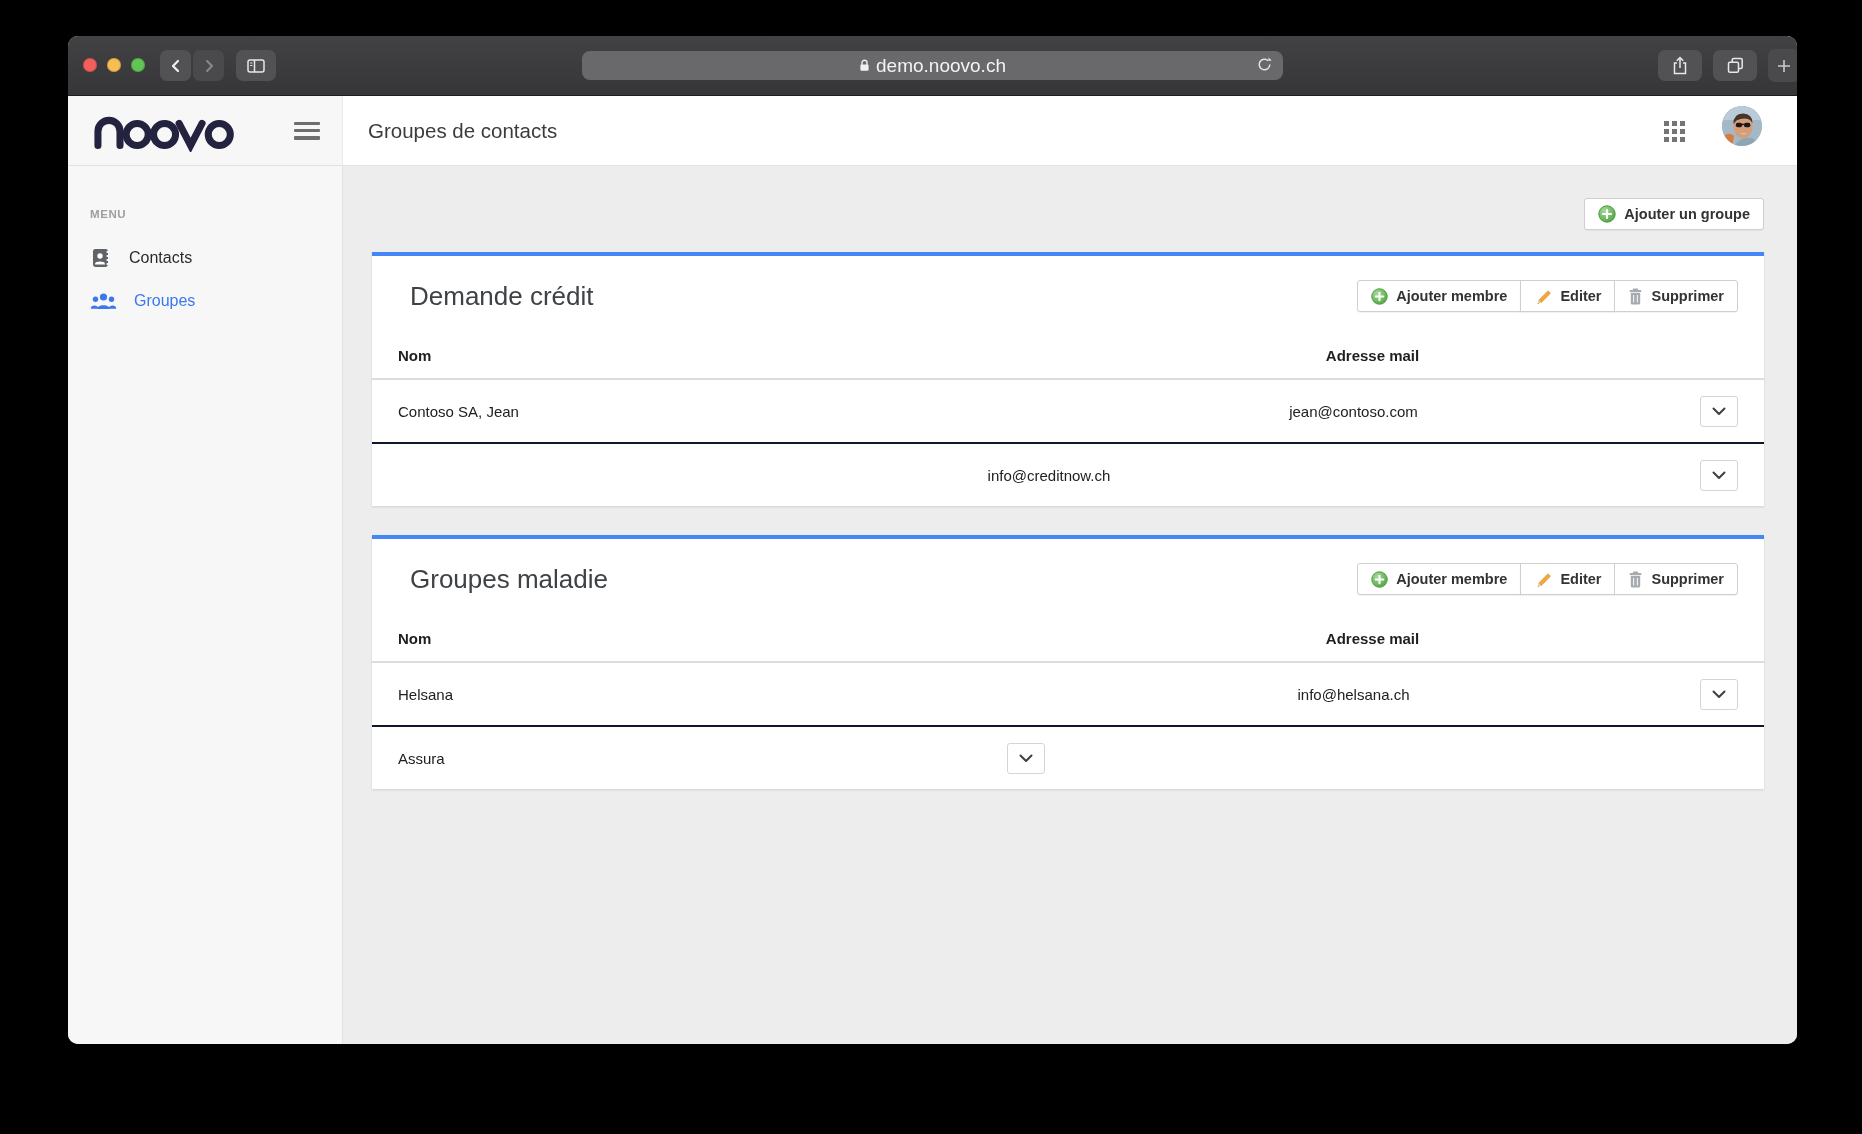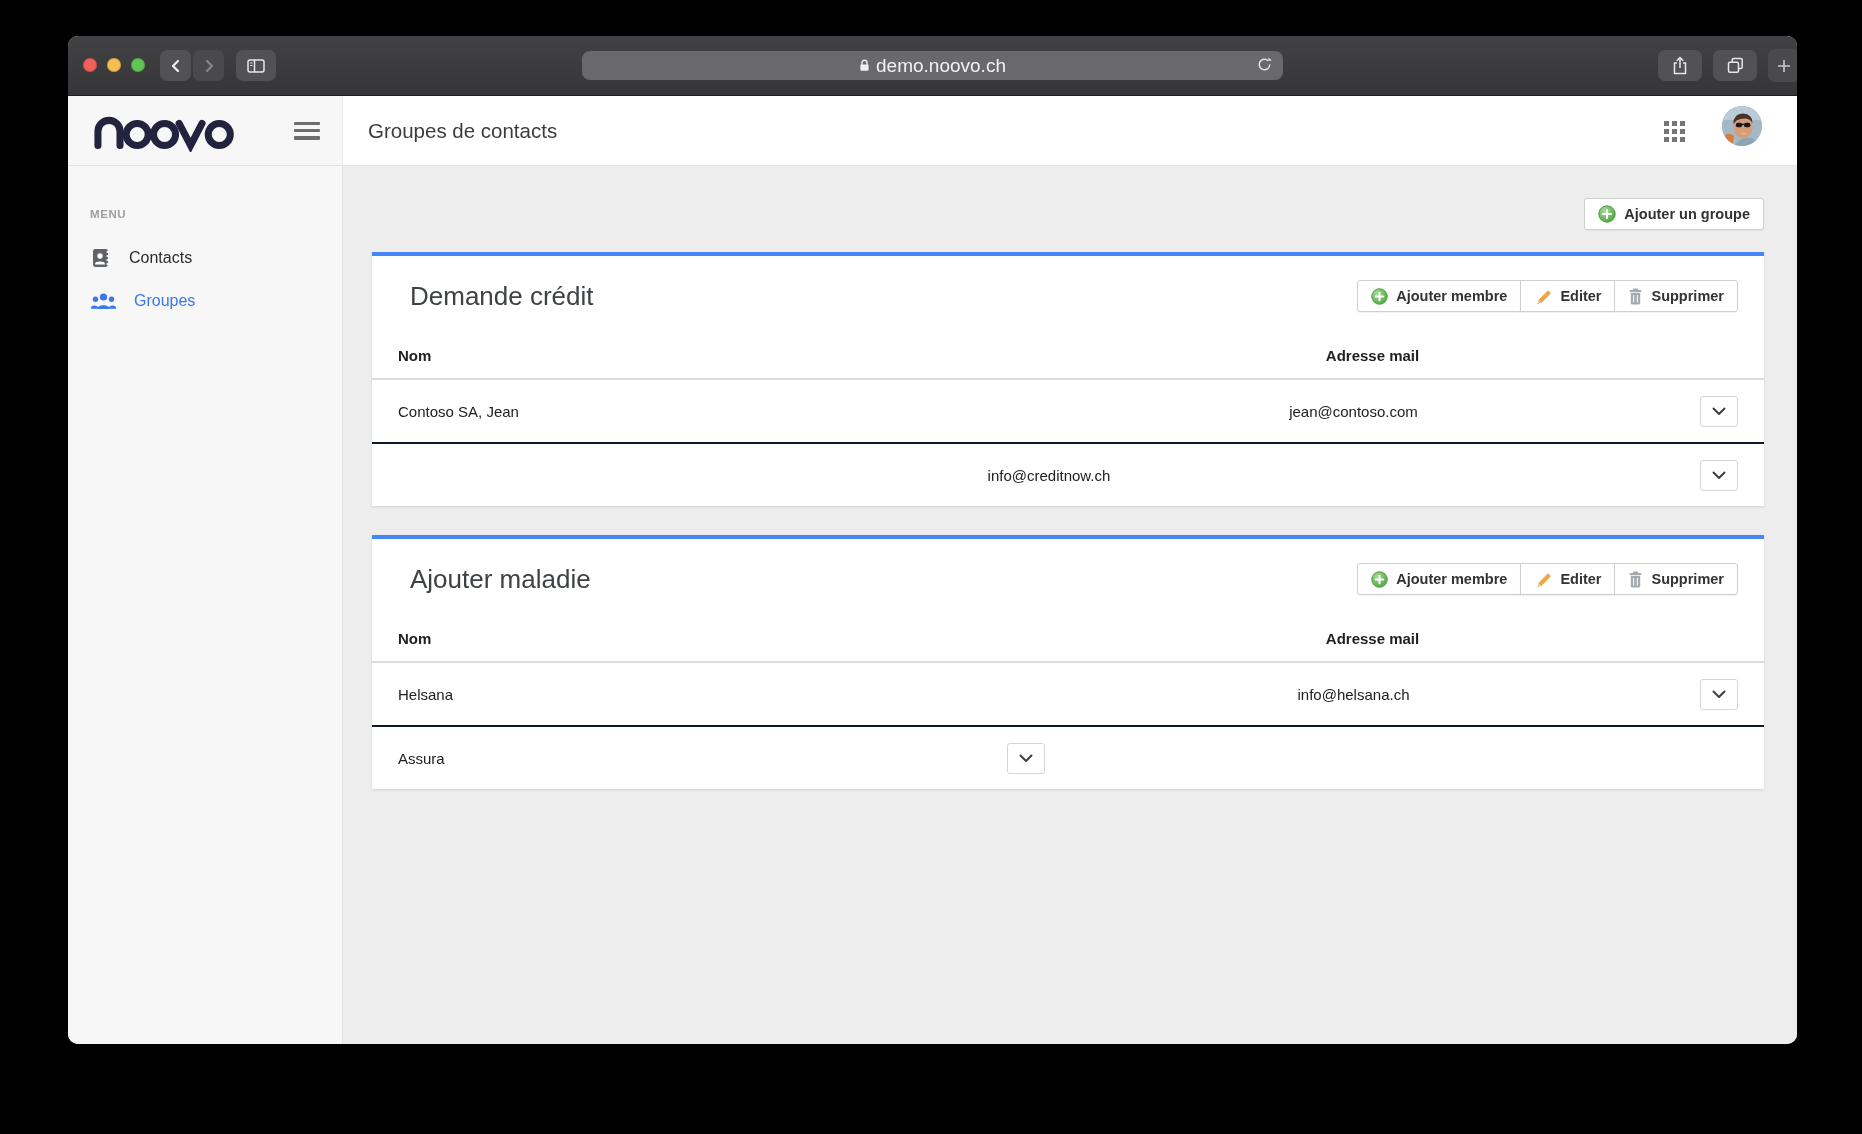--- a/index.html
+++ b/index.html
@@ -312,21 +312,21 @@
               <svg width="14" height="9" viewBox="0 0 14 9">
                   <path d="M1.5 1.5 L7 7 L12.5 1.5" fill="none" stroke="#3c4043" stroke-width="2" stroke-linecap="round" stroke-linejoin="round"></path>
                 </svg>
             </span>
           </button>
         </div>
       </section>
 
       <section class="card">
         <div class="card-head">
-          <h2 class="card-title" style="margin:0;">Ajouter maladie</h2>
+          <h2 class="card-title" style="margin:0;">Groupes maladie</h2>
           <div class="btn-group">
             <button class="btn">
               <span class="icon">
                 <svg width="17" height="17" viewBox="0 0 18 18">
                     <circle cx="9" cy="9" r="8.2" fill="url(#g1)" stroke="#4c9a3d" stroke-width="1"></circle>
                     <path d="M9 5 V13 M5 9 H13" stroke="#fff" stroke-width="2.2" stroke-linecap="round"></path>
                   </svg>
               </span>
               <span>Ajouter membre</span>
             </button>

